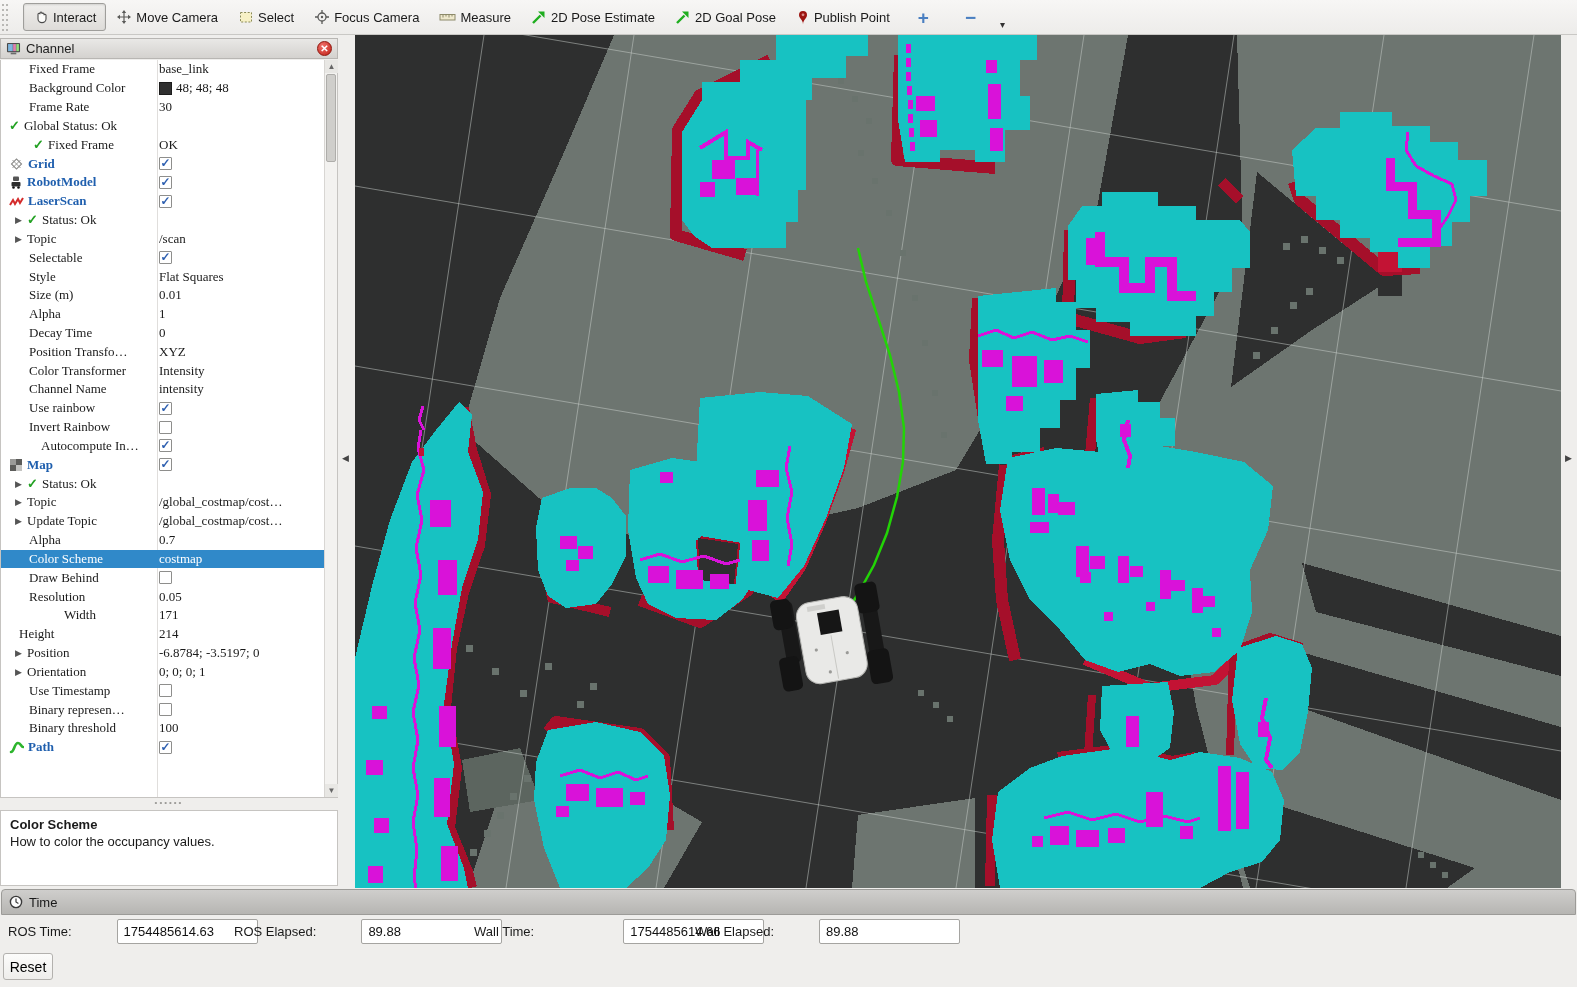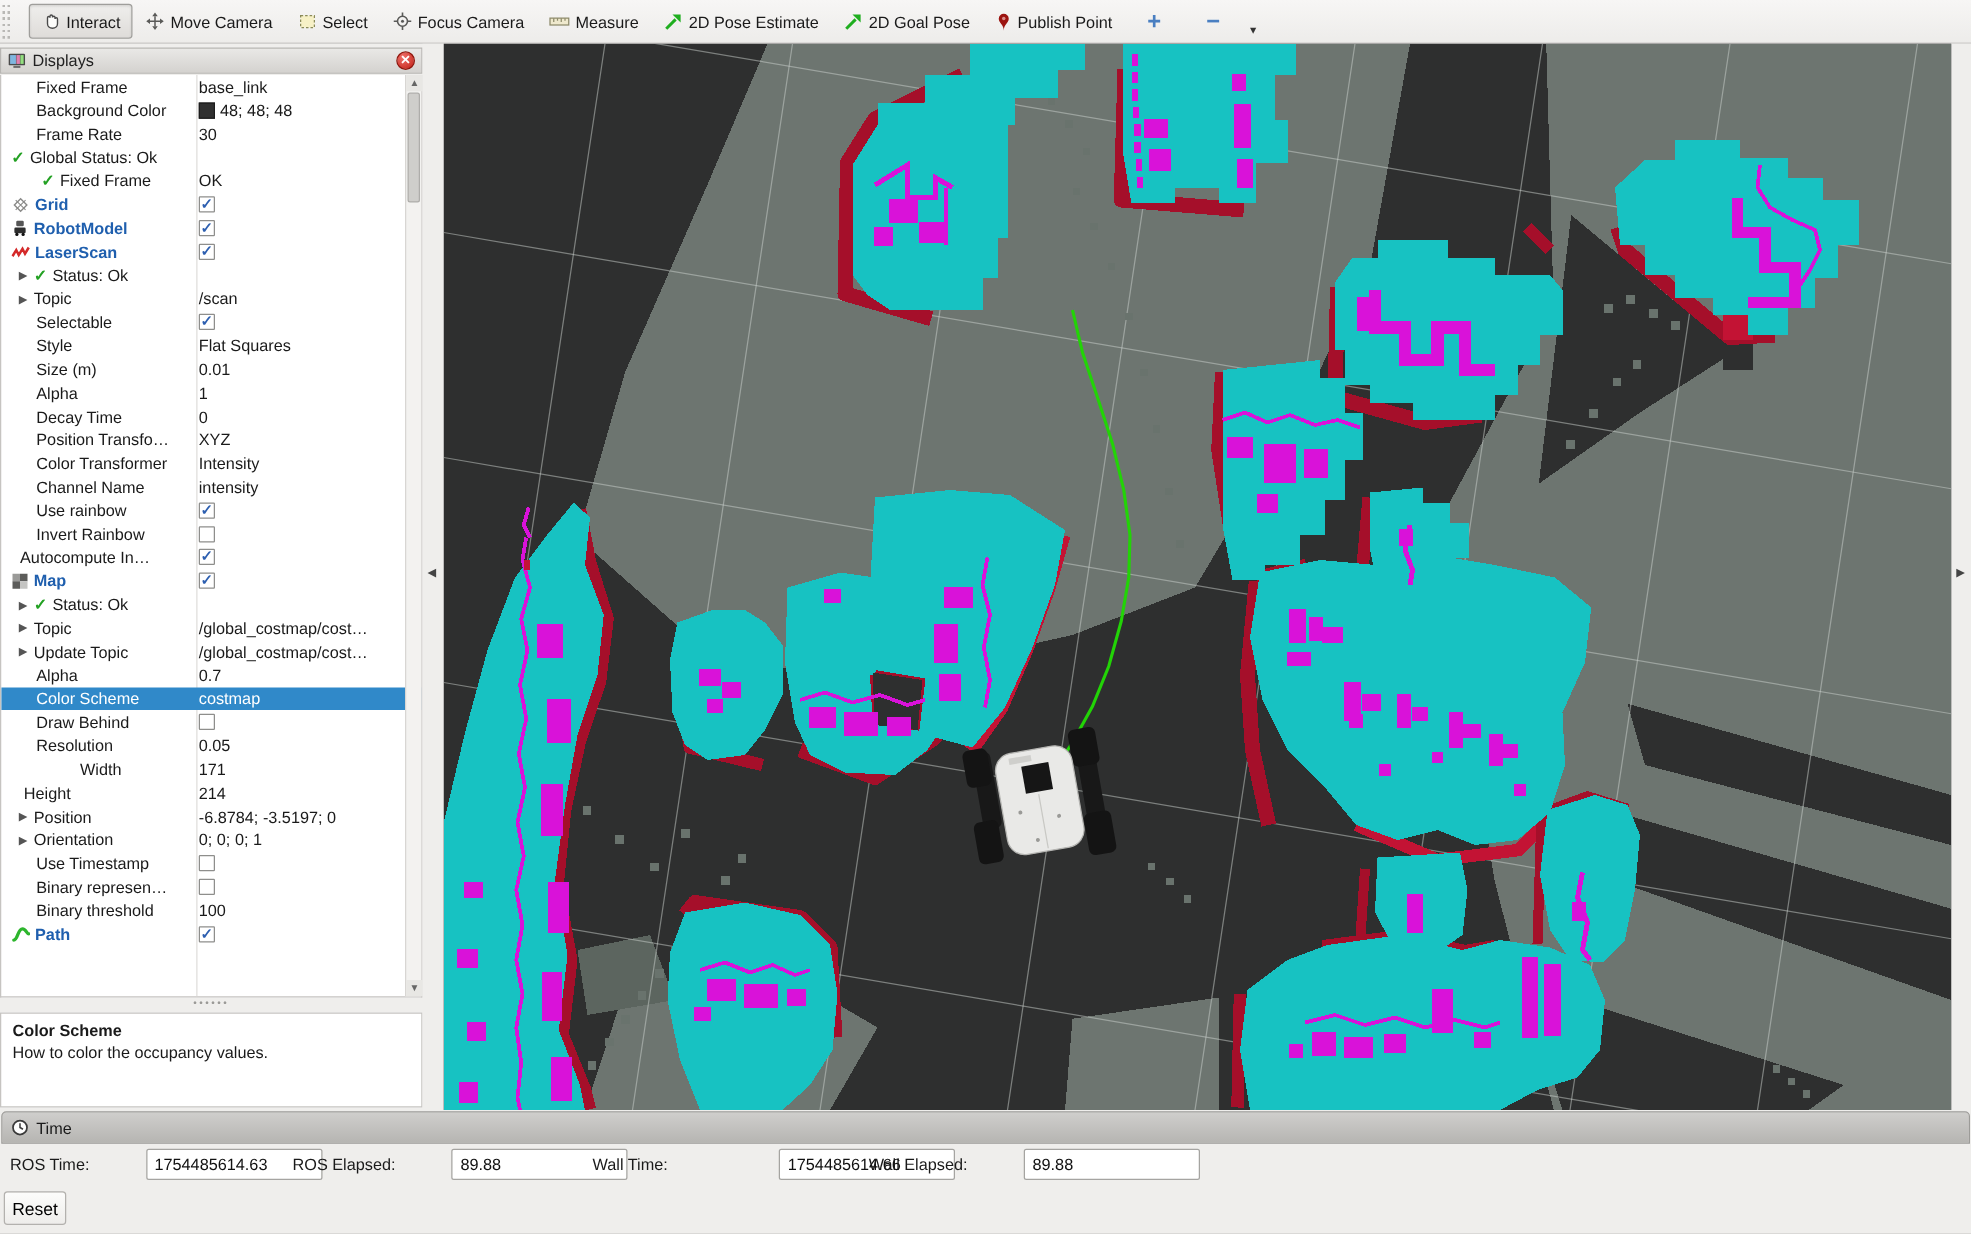--- a/index.html
+++ b/index.html
@@ -27,21 +27,21 @@
   .dpanel { position:absolute; left:0; top:38px; width:338px; height:847px; background:#efeeec; }
   .dheader { position:absolute; left:0; top:0; width:338px; height:21px;
              background:linear-gradient(#e9e8e6,#d4d2cf); border:1px solid #b8b6b3;
              display:flex; align-items:center; padding:0 5px; gap:5px; }
   .dheader .ttl { font-size:13px; color:#222; }
   .closebtn { margin-left:auto; width:15px; height:15px; border-radius:8px;
               background:radial-gradient(circle at 35% 30%, #f0716b, #c01f14);
               border:1px solid #8e150c; color:#fff; font-size:10px; line-height:13px;
               text-align:center; font-weight:bold; }
   .tree { position:absolute; left:0; top:22px; width:338px; height:738px; background:#fff;
-          border:1px solid #c6c4c1; border-top:none; overflow:hidden; }
+          border:1px solid #c6c4c1; border-top:none; overflow:hidden;font-family:Liberation Serif, serif; }
   .coldiv { position:absolute; left:156px; top:0; width:1px; height:100%; background:#e0dedc; }
   .trow { position:relative; height:18.84px; display:flex; align-items:center; }
   .trow .lab { display:flex; align-items:center; gap:4px; width:156px; overflow:hidden;
                white-space:nowrap; }
   .trow .val { position:absolute; left:158px; top:0; height:100%; display:flex;
                align-items:center; gap:4px; white-space:nowrap; }
   .trow.sel { background:#3089c9; }
   .trow.sel .lab, .trow.sel .val { color:#fff; }
   .arrowg { color:#555; font-size:9px; width:8px; }
   .gcheck { color:#23a123; font-weight:bold; font-size:13px; }
@@ -181,21 +181,21 @@
   <div class="dheader">
     <span class="ticon">
       <svg width="15" height="14" viewBox="0 0 16 15">
           <rect x="1" y="1" width="14" height="10" rx="1" fill="#4a4a4a"></rect>
           <rect x="2.2" y="2.2" width="5" height="7.6" fill="#7fb6df"></rect>
           <rect x="7.6" y="2.2" width="3" height="7.6" fill="#df7fae"></rect>
           <rect x="11" y="2.2" width="2.8" height="7.6" fill="#93df7f"></rect>
           <rect x="5" y="11.4" width="6" height="1.8" fill="#6b6b6b"></rect>
         </svg>
     </span>
-    <span class="ttl">Displays</span>
+    <span class="ttl">Channel</span>
     <span class="closebtn">✕</span>
   </div>
   <div class="tree" id="treeArea">
     <div class="coldiv"></div>
   <div class="trow">
         <span class="lab" style="padding-left: 28px;">
           <span>Fixed Frame</span>
         </span>
         <span class="val">
           <span>base_link</span>
@@ -366,21 +366,21 @@
       </div>
       <div class="trow">
         <span class="lab" style="padding-left: 28px;">
           <span>Invert Rainbow</span>
         </span>
         <span class="val">
           <span class="cb"></span>
         </span>
       </div>
       <div class="trow">
-        <span class="lab" style="padding-left: 15px;">
+        <span class="lab" style="padding-left: 40px;">
           <span>Autocompute In…</span>
         </span>
         <span class="val">
           <span class="cb">✓</span>
         </span>
       </div>
       <div class="trow">
         <span class="lab" style="padding-left: 8px;">
           <span class="ticon">
             <svg width="14" height="14" viewBox="0 0 14 14">

